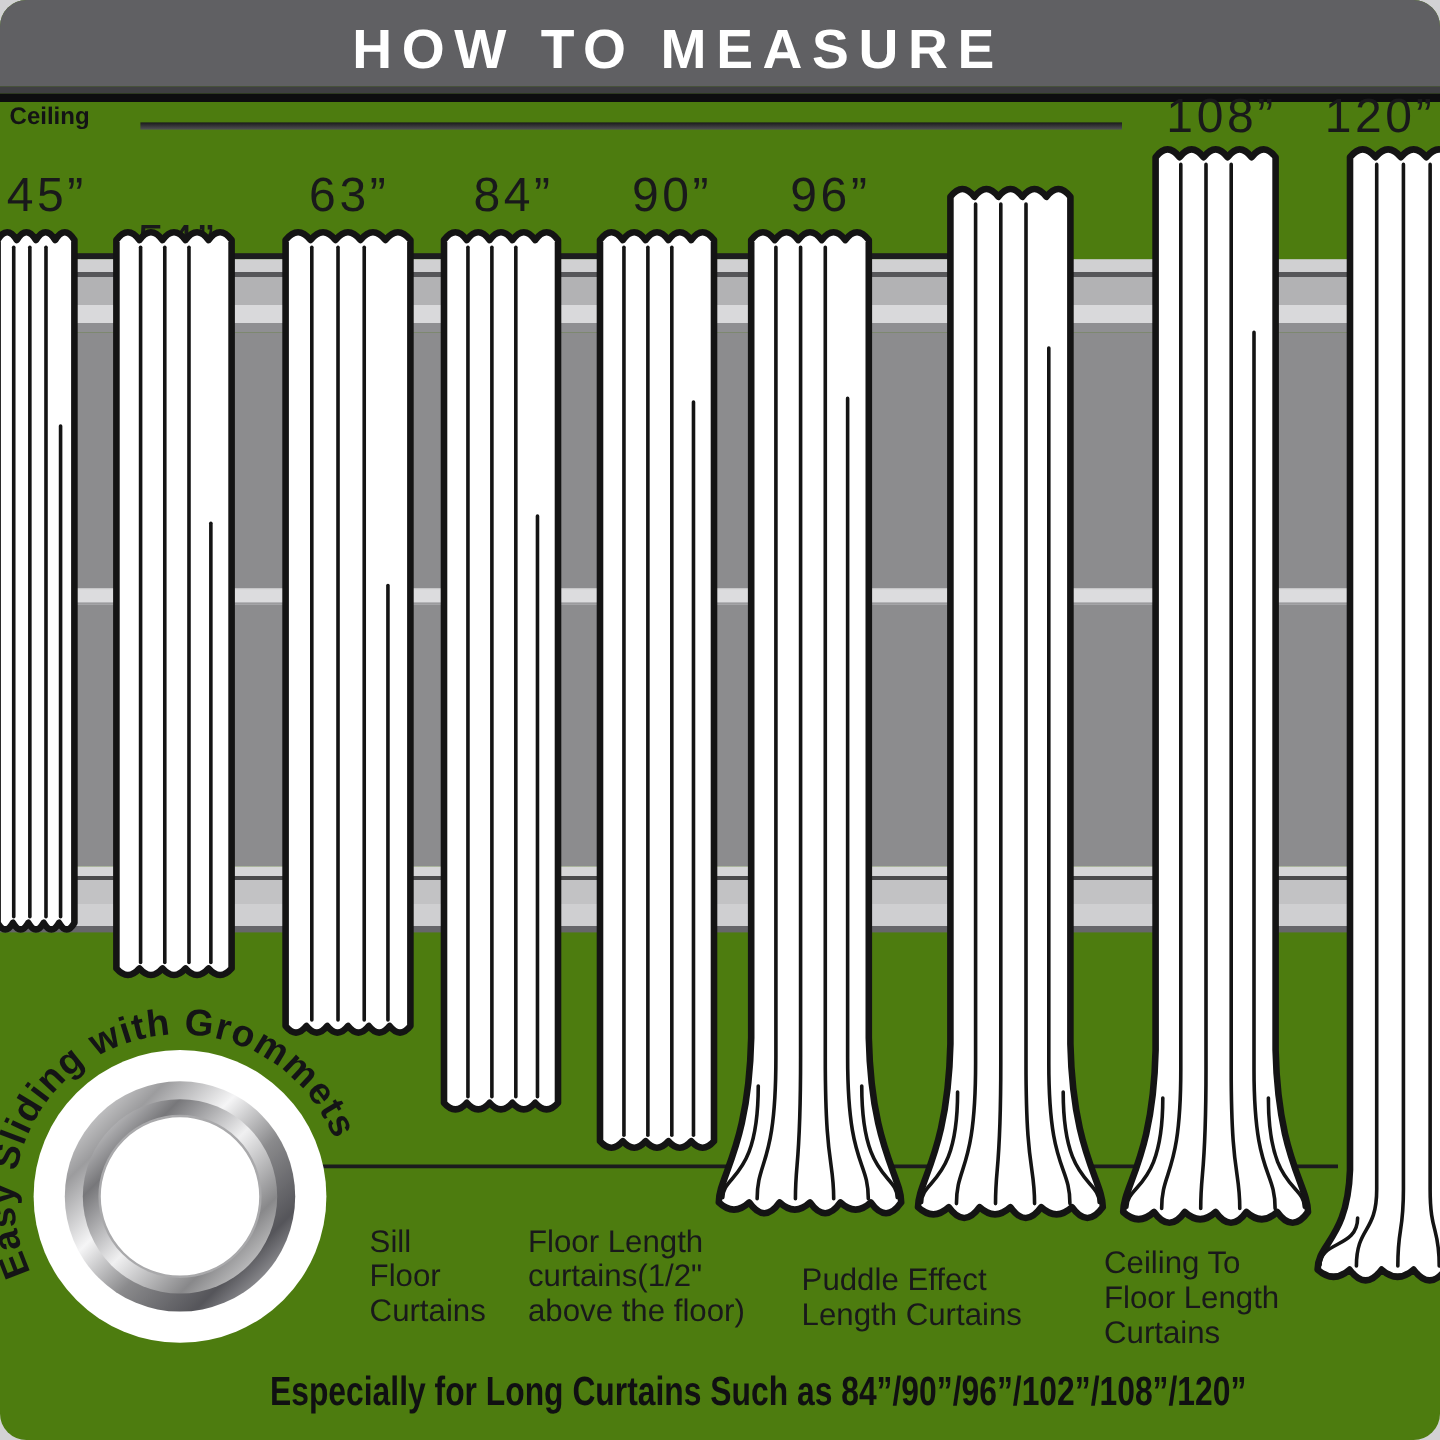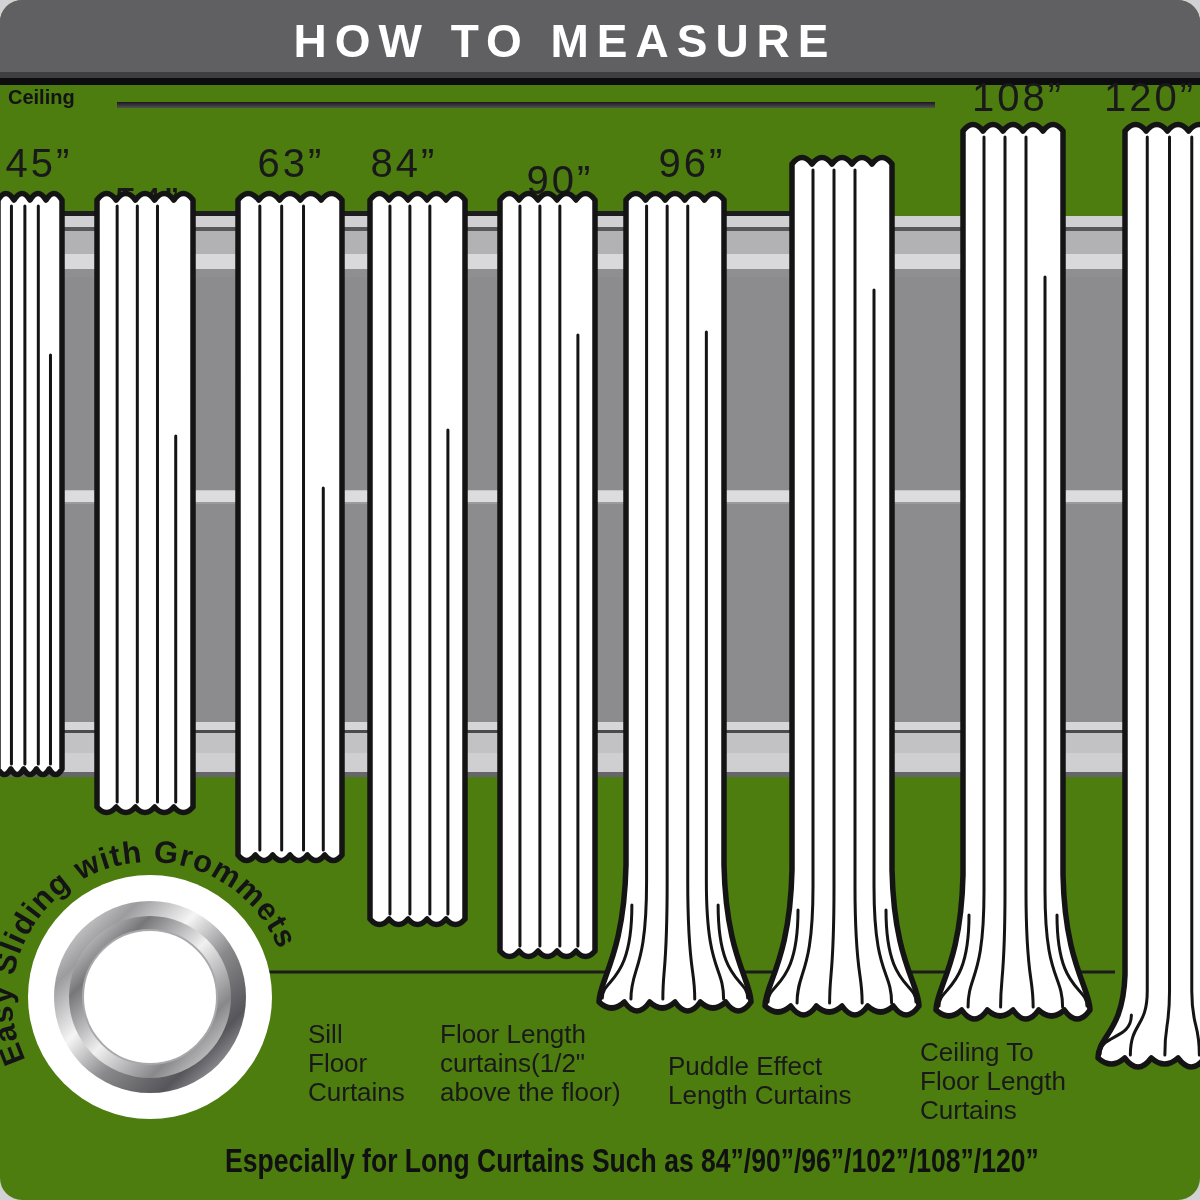--- a/index.html
+++ b/index.html
@@ -60,22 +60,22 @@
   <div class="titlebar-rule"></div>
   <div class="title">HOW TO MEASURE</div>
 
   <div class="ceiling-label">Ceiling</div>
   <div class="ceiling-line"></div>
 
   <div id="size-labels">
       <div class="size-label" style="left: 39px; top: 143px;">45”</div>
       <div class="size-label" style="left: 148px; top: 143px; margin-top: 39px;">54”</div>
       <div class="size-label" style="left: 291px; top: 143px;">63”</div>
-      <div class="size-label" style="left: 404px; top: 143px;">84”</div>
-      <div class="size-label" style="left: 560px; top: 160px; text-align: center;">90”</div>
+      <div class="size-label" style="left: 428px; top: 143px;">84”</div>
+      <div class="size-label" style="left: 560px; top: 143px; text-align: center;">90”</div>
       <div class="size-label" style="left: 692px; top: 143px; text-align: right;">96”</div>
       <div class="size-label" style="left: 842px; top: 122px; margin-top: 39px;">102”</div>
       <div class="size-label" style="left: 1018px; top: 77px;">108”</div>
       <div class="size-label" style="left: 1150px; top: 77px;">120”</div>
     </div>
 
   <svg id="scene" width="1200" height="1200" viewBox="0 0 1200 1200">
     <defs>
       <linearGradient id="chromeA" x1="0" y1="0" x2="1" y2="1">
         <stop offset="0" stop-color="#ffffff"></stop>

